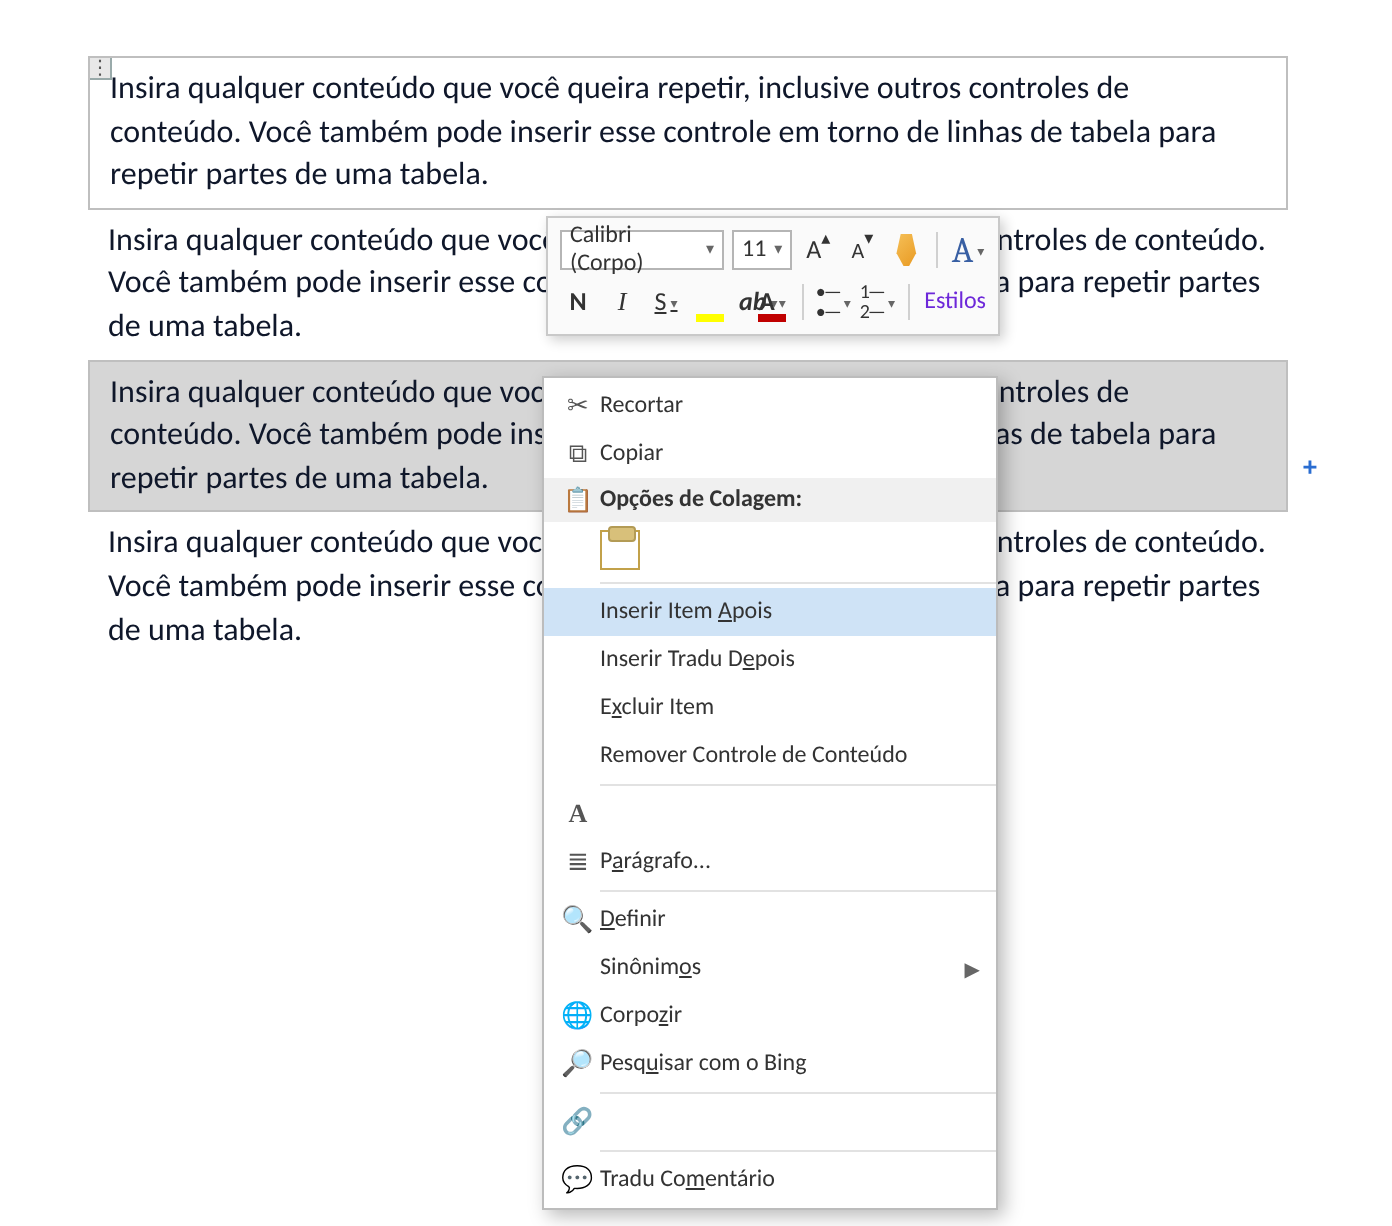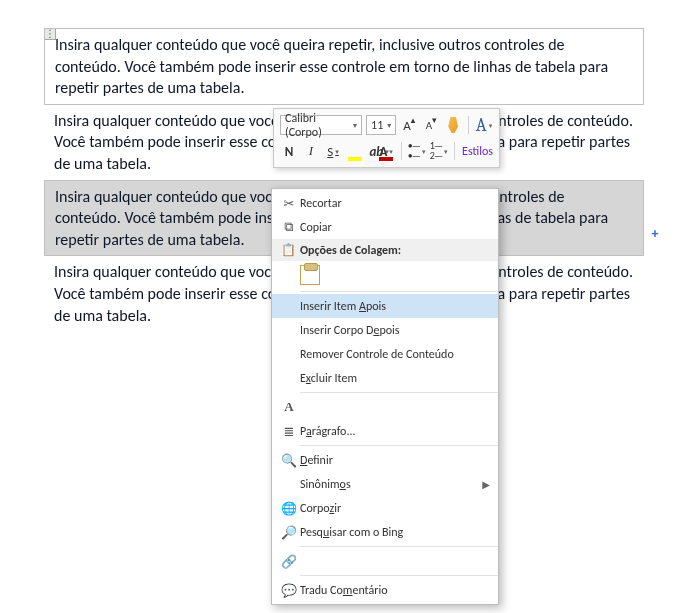--- a/index.html
+++ b/index.html
@@ -134,29 +134,29 @@
   <div class="cm-option-row">
     <div class="paste-ico"></div>
   </div>
   <div class="cm-sep"></div>
   <div class="cm-item hover">
     <span class="ico"></span>
     <span class="txt"><span>Inserir Item </span><span class="u-mnemonic">A</span><span>pois</span></span>
   </div>
   <div class="cm-item">
     <span class="ico"></span>
-    <span class="txt"><span>Inserir Corpo D</span><span class="u-mnemonic">e</span><span>pois</span></span>
+    <span class="txt"><span>Inserir Tradu D</span><span class="u-mnemonic">e</span><span>pois</span></span>
+  </div>
+  <div class="cm-item">
+    <span class="ico"></span>
+    <span class="txt"><span>E</span><span class="u-mnemonic">x</span><span>cluir Item</span></span>
   </div>
   <div class="cm-item">
     <span class="ico"></span>
     <span class="txt">Remover Controle de Conteúdo</span>
-  </div>
-  <div class="cm-item">
-    <span class="ico"></span>
-    <span class="txt"><span>E</span><span class="u-mnemonic">x</span><span>cluir Item</span></span>
   </div>
   <div class="cm-sep"></div>
   <div class="cm-item">
     <span class="ico" style="font-family:serif;font-weight:bold">A</span>
   </div>
   <div class="cm-item">
     <span class="ico">≣</span>
     <span class="txt"><span>P</span><span class="u-mnemonic">a</span><span>rágrafo...</span></span>
   </div>
   <div class="cm-sep"></div>

